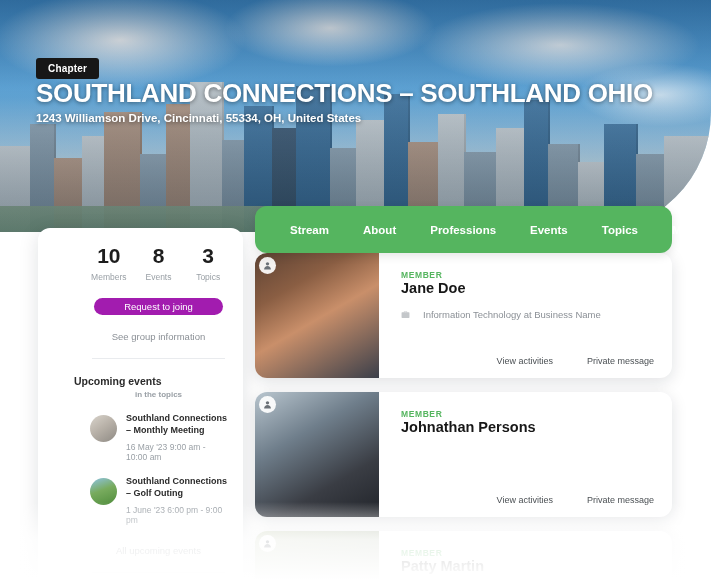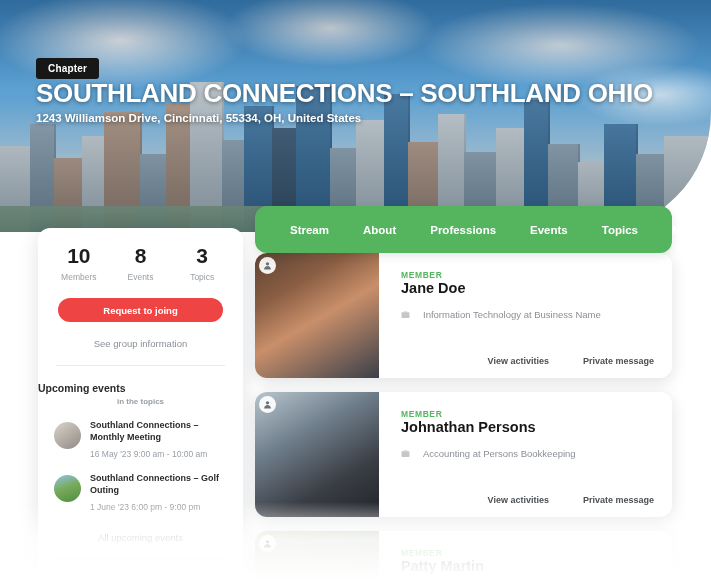--- a/index.html
+++ b/index.html
@@ -101,34 +101,35 @@
   
   .sidebar {
     position: absolute;
     left: 38px; top: 228px;
     width: 205px; height: 352px;
     background: #ffffff;
     border-radius: 12px 12px 0 0;
     box-shadow: 0 4px 20px rgba(16,24,40,.13);
     overflow: hidden;
     z-index: 5;
+    padding-left: 36px;
   }
   .stats {
     display: flex; justify-content: space-around;
     padding: 16px 10px 0 10px;
   }
   .stat { text-align: center; flex: 1; }
   .stat-num { font-size: 21px; font-weight: 800; color: #1d1d1d; line-height: 1.1; }
   .stat-lbl { font-size: 8.5px; color: #9aa0a6; margin-top: 5px; }
   .join-btn {
     display: block; margin: 16px 20px 0 20px;
-    background: #ef4444; color: #ffffff;
+    background: #a21caf; color: #ffffff;
     border: none; border-radius: 20px;
-    height: 24px; width: calc(100% - 40px);
-    font-size: 9.5px; font-weight: 700;
+    height: 17px; width: calc(100% - 40px);
+    font-size: 9.5px; font-weight: 400;
     font-family: "Liberation Sans", sans-serif;
     cursor: pointer;
   }
   .see-info {
     text-align: center; margin-top: 16px;
     font-size: 9.5px; color: #8b9096; cursor: pointer;
   }
   .divider { height: 1px; background: #e9ebee; margin: 16px 18px 0 18px; }
 
   .up-title { text-align: left; margin-top: 16px; font-size: 10.5px; font-weight: 700; color: #2b2b2b; }
@@ -174,21 +175,21 @@
     display: flex; align-items: center; justify-content: center;
   }
   .photo-badge svg { width: 9px; height: 9px; }
   .card-body { flex: 1; padding: 17px 18px 14px 22px; position: relative; }
   .card-role { font-size: 8.5px; font-weight: 800; color: #55b55f; letter-spacing: .6px; }
   .card-name { font-size: 14.5px; font-weight: 800; color: #171717; }
   .card-job { display: flex; align-items: center; margin-top: 13px; }
   .job-icon { width: 9px; height: 9px; margin-right: 13px; flex: none; opacity:.5; }
   .job-text { font-size: 9.5px; color: #8b9096; }
   .card-actions { position: absolute; right: 18px; bottom: 12px; display: flex; }
-  .action { font-size: 9px; font-weight: 700; color: #4b5054; margin-left: 34px; cursor: pointer; white-space: nowrap; }
+  .action { font-size: 9px; font-weight: 400; color: #4b5054; margin-left: 34px; cursor: pointer; white-space: nowrap; }
 
   
   .fade-bottom {
     position: absolute; left: 0; right: 0; bottom: 0; height: 78px;
     background: linear-gradient(180deg, rgba(255,255,255,0) 0%, rgba(255,255,255,.82) 48%, #ffffff 100%);
     z-index: 20; pointer-events: none;
   }
 </style>
 </head>
 <body>
@@ -324,26 +325,20 @@
         <div class="photo-badge">
           <svg viewBox="0 0 16 16" fill="#6b7177">
               <circle cx="8" cy="5" r="3"></circle>
               <path d="M2 15c0-3.3 2.7-6 6-6s6 2.7 6 6z"></path>
             </svg>
         </div>
       </div>
       <div class="card-body">
         <div class="card-role">MEMBER</div>
         <div class="card-name">Johnathan Persons</div>
-        <div class="card-job">
-          <svg class="job-icon" viewBox="0 0 16 16" fill="#8b9096">
-              <path d="M6 2h4a1 1 0 0 1 1 1v1h3a1 1 0 0 1 1 1v8a1 1 0 0 1-1 1H2a1 1 0 0 1-1-1V5a1 1 0 0 1 1-1h3V3a1 1 0 0 1 1-1zm0 2h4V3H6v1z"></path>
-            </svg>
-          <span class="job-text">Accounting at Persons Bookkeeping</span>
-        </div>
         <div class="card-actions">
           <span class="action">View activities</span>
           <span class="action">Private message</span>
         </div>
       </div>
     </div>
 
     <div class="card">
       <div class="card-photo p3">
         <div class="photo-badge">

